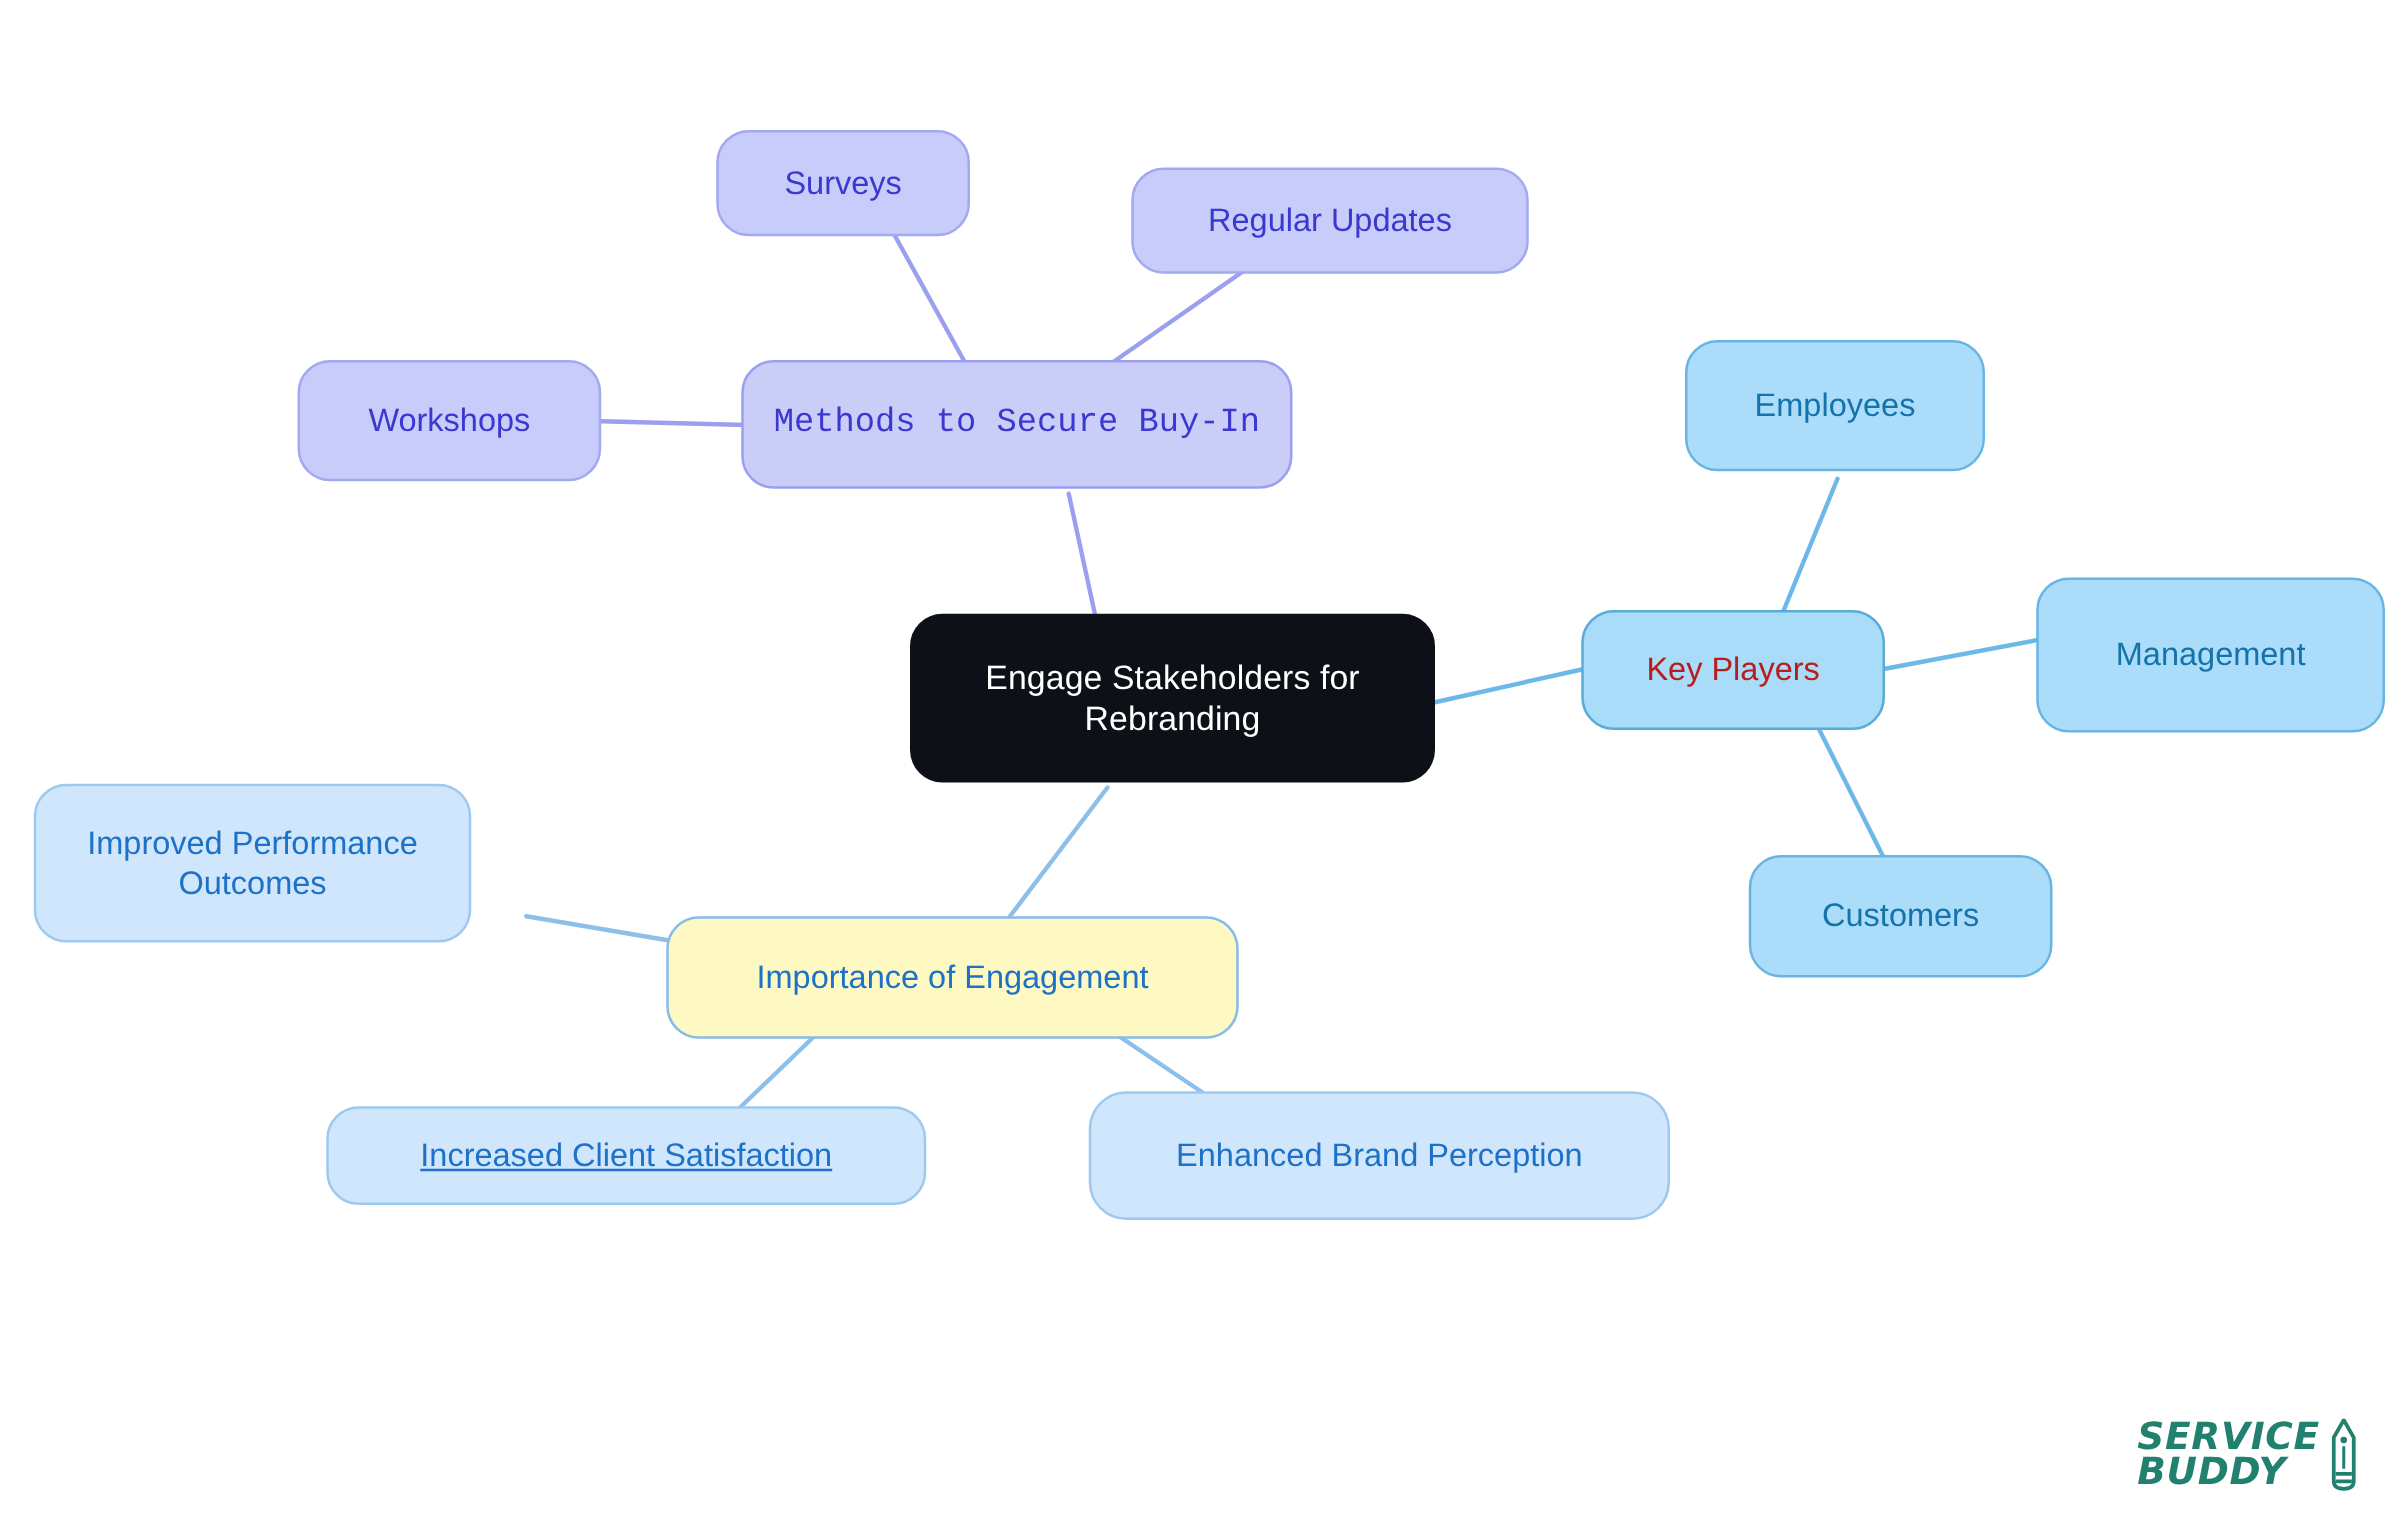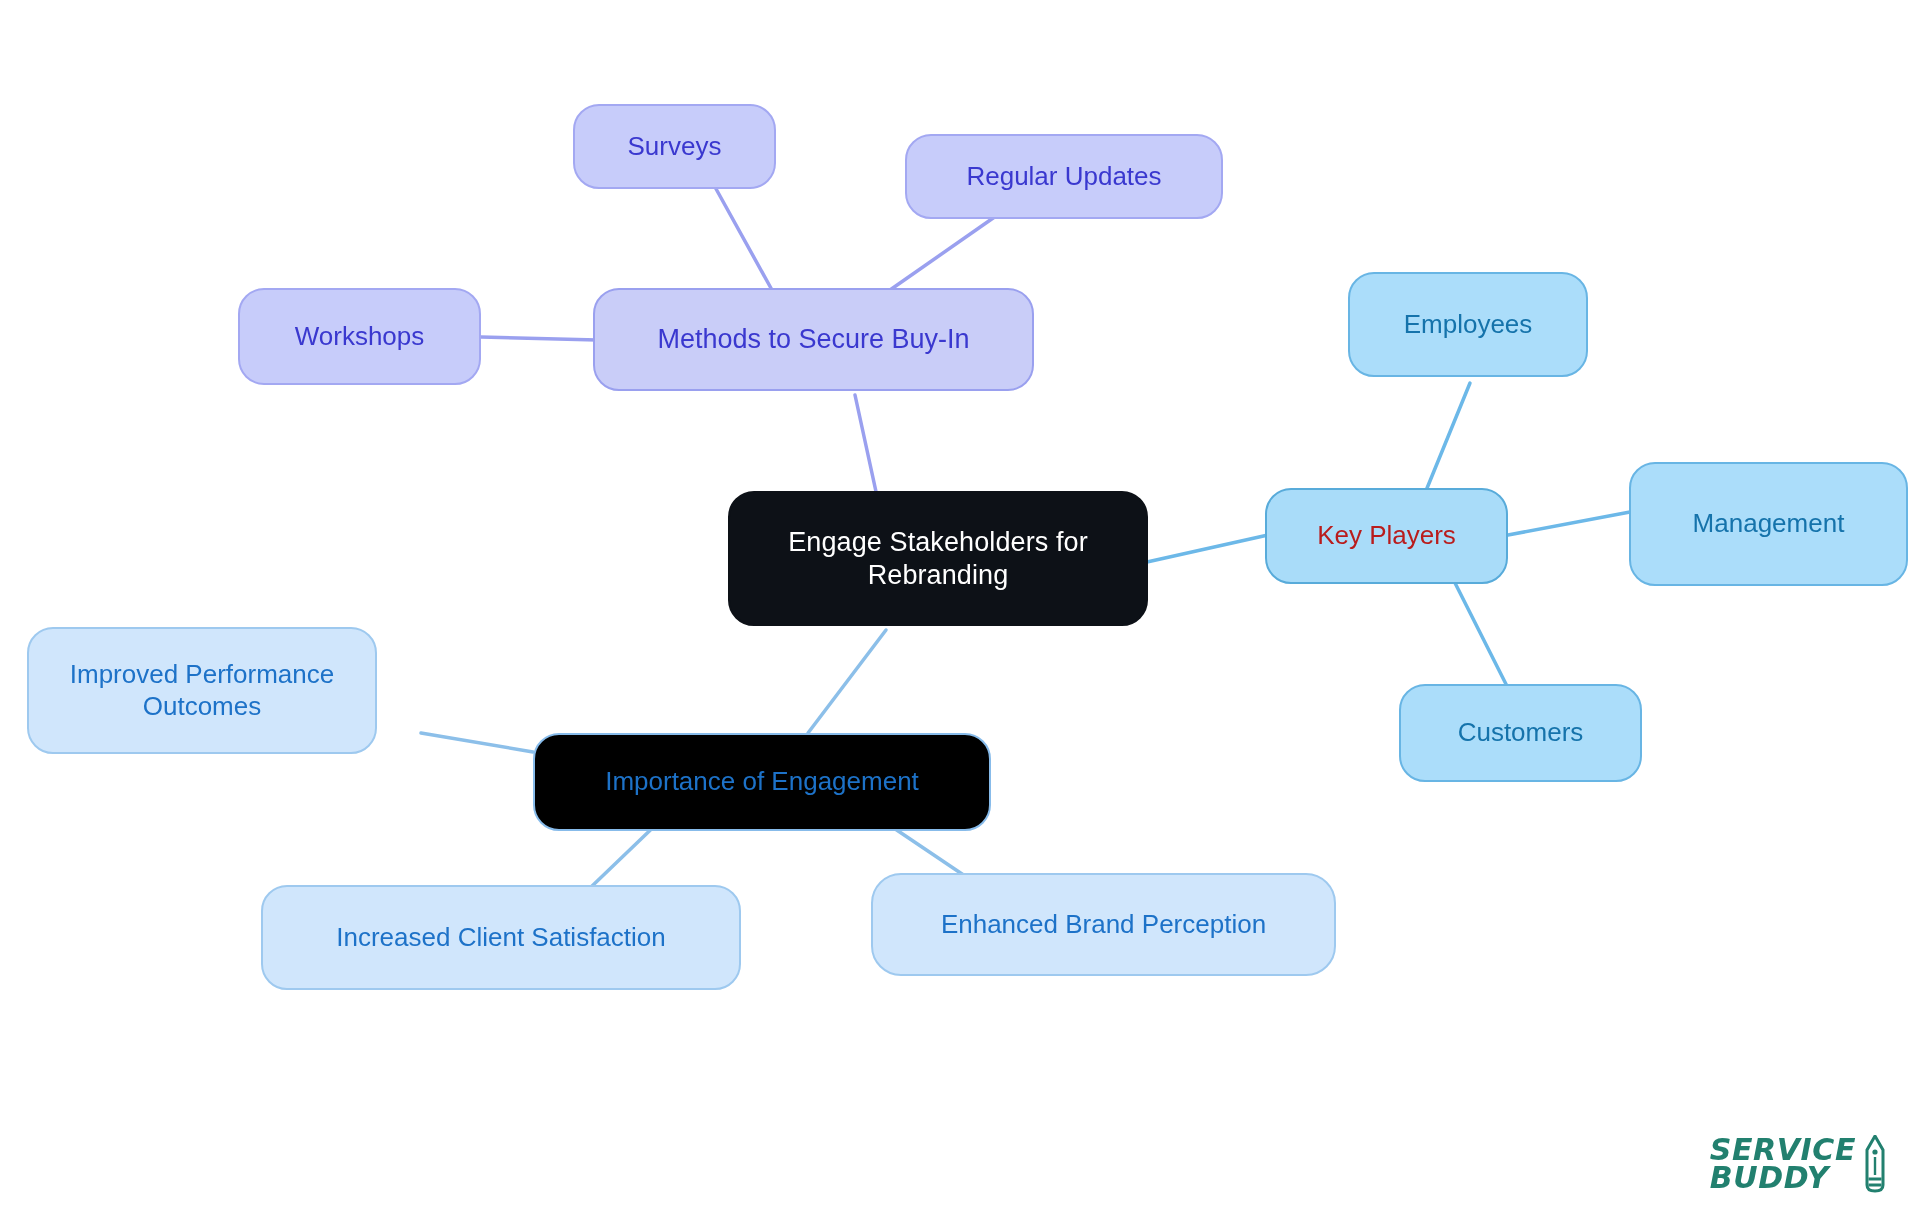--- a/index.html
+++ b/index.html
@@ -38,41 +38,42 @@
     color:#ffffff;
     border-radius:26px;
     font-size:27px;
     letter-spacing:.1px;
   }
   .node.purple-branch {
     background:#c9cdf8;
     border-color:#9aa0ef;
     color:#3a38cf;
     font-size:27px;
+    font-family:Liberation Mono, monospace;
   }
   .node.purple-leaf {
     background:#c7ccfa;
     border-color:#a3a8f2;
     color:#3a38cf;
     font-size:26px;
   }
   .node.blue-branch-strong {
     background:#a9dcf9;
     border-color:#58abda;
     color:#b91c1c;
     font-size:26px;
   }
   .node.blue-leaf-strong {
     background:#abddfa;
     border-color:#68b5e4;
     color:#1573ab;
     font-size:26px;
   }
   .node.blue-branch-soft {
-    background:#000000;
+    background:#fef9c3;
     border-color:#87bbea;
     color:#1d72c8;
     font-size:26px;
   }
   .node.blue-leaf-soft {
     background:#d0e6fc;
     border-color:#9ec9ef;
     color:#1d72c8;
     font-size:26px;
   }
@@ -159,21 +160,21 @@
 
   <div class="node blue-branch-soft" style="left:533px; top:733px; width:458px; height:98px;">
     <span>Importance of Engagement</span>
   </div>
 
   <div class="node blue-leaf-soft" style="left:27px; top:627px; width:350px; height:127px;">
     <span>Improved Performance
 Outcomes</span>
   </div>
 
-  <div class="node blue-leaf-soft" style="left:261px; top:885px; width:480px; height:105px;">
+  <div class="node blue-leaf-soft" style="left:261px; top:885px; width:480px; height:79px;text-decoration:underline;">
     <span>Increased Client Satisfaction</span>
   </div>
 
   <div class="node blue-leaf-soft" style="left:871px; top:873px; width:465px; height:103px;border-radius:30px;">
     <span>Enhanced Brand Perception</span>
   </div>
 
   <div id="logo">
     <div class="wordmark">
       <span>SERVICE</span>

